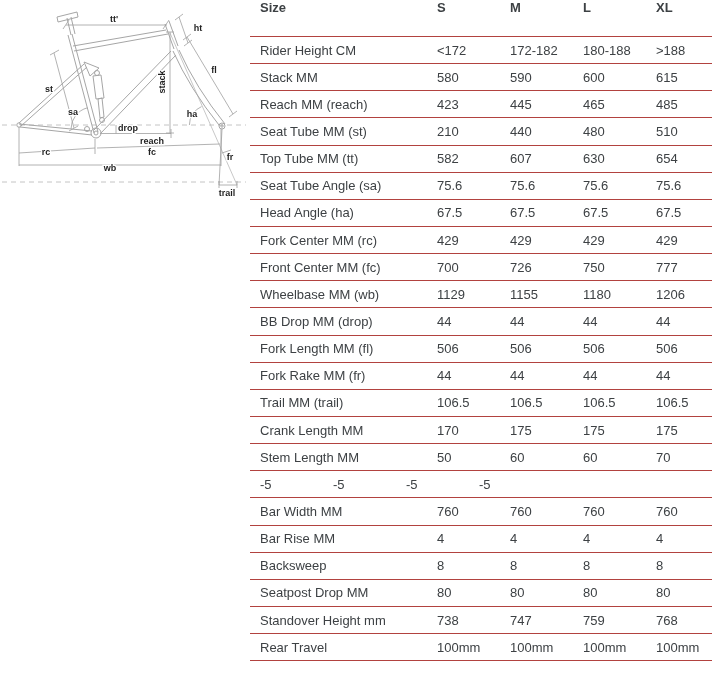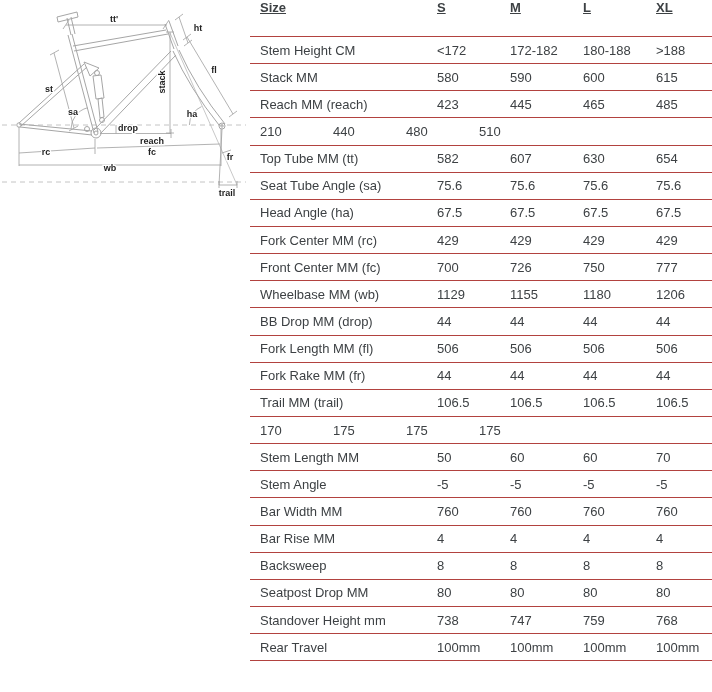--- a/index.html
+++ b/index.html
@@ -18,21 +18,21 @@
     font-family:"Liberation Sans",sans-serif;font-size:9px;font-weight:bold;
     fill:#1f1f1f;stroke:#ffffff;stroke-width:2.5px;paint-order:stroke;
     text-anchor:middle;
   }
   
   .geo-table{position:absolute;left:250px;top:0;width:462px;font-size:13px;}
   .t-row{
     display:flex;align-items:center;height:27.15px;box-sizing:border-box;
     border-bottom:1px solid #b2423f;padding-left:10px;
   }
-  .t-row.header{height:37px;font-weight:bold;align-items:center;padding-bottom:21px;text-decoration:underline;}
+  .t-row.header{height:37px;font-weight:bold;align-items:center;padding-bottom:21px;}
   .cell{flex:none;white-space:nowrap;}
   .cell.label{width:177px;}
   .cell.val{width:73px;}
 </style>
 </head>
 <body>
 
 <div class="diagram-wrap">
   <svg width="250" height="200" viewBox="0 0 250 200">
 
@@ -124,41 +124,42 @@
 <div class="geo-table">
   <div class="t-row header">
     <div class="cell label">Size</div>
     <div class="cell val">S</div>
     <div class="cell val">M</div>
     <div class="cell val">L</div>
     <div class="cell val">XL</div>
   </div>
   <div id="t-rows">
       <div class="t-row">
-    <div class="cell label">Stem Height CM</div>
+    <div class="cell label">Rider Height CM</div>
     <div class="cell val">&lt;172</div>
     <div class="cell val">172-182</div>
     <div class="cell val">180-188</div>
     <div class="cell val">&gt;188</div>
   </div>
       <div class="t-row">
     <div class="cell label">Stack MM</div>
     <div class="cell val">580</div>
     <div class="cell val">590</div>
     <div class="cell val">600</div>
     <div class="cell val">615</div>
   </div>
       <div class="t-row">
     <div class="cell label">Reach MM (reach)</div>
     <div class="cell val">423</div>
     <div class="cell val">445</div>
     <div class="cell val">465</div>
     <div class="cell val">485</div>
   </div>
       <div class="t-row">
+    <div class="cell label">Seat Tube MM (st)</div>
     <div class="cell val">210</div>
     <div class="cell val">440</div>
     <div class="cell val">480</div>
     <div class="cell val">510</div>
   </div>
       <div class="t-row">
     <div class="cell label">Top Tube MM (tt)</div>
     <div class="cell val">582</div>
     <div class="cell val">607</div>
     <div class="cell val">630</div>
@@ -221,34 +222,34 @@
     <div class="cell val">44</div>
   </div>
       <div class="t-row">
     <div class="cell label">Trail MM (trail)</div>
     <div class="cell val">106.5</div>
     <div class="cell val">106.5</div>
     <div class="cell val">106.5</div>
     <div class="cell val">106.5</div>
   </div>
       <div class="t-row">
+    <div class="cell label">Crank Length MM</div>
     <div class="cell val">170</div>
     <div class="cell val">175</div>
     <div class="cell val">175</div>
     <div class="cell val">175</div>
   </div>
       <div class="t-row">
     <div class="cell label">Stem Length MM</div>
     <div class="cell val">50</div>
     <div class="cell val">60</div>
     <div class="cell val">60</div>
     <div class="cell val">70</div>
   </div>
       <div class="t-row">
-    <div class="cell label">Stem Angle</div>
     <div class="cell val">-5</div>
     <div class="cell val">-5</div>
     <div class="cell val">-5</div>
     <div class="cell val">-5</div>
   </div>
       <div class="t-row">
     <div class="cell label">Bar Width MM</div>
     <div class="cell val">760</div>
     <div class="cell val">760</div>
     <div class="cell val">760</div>

